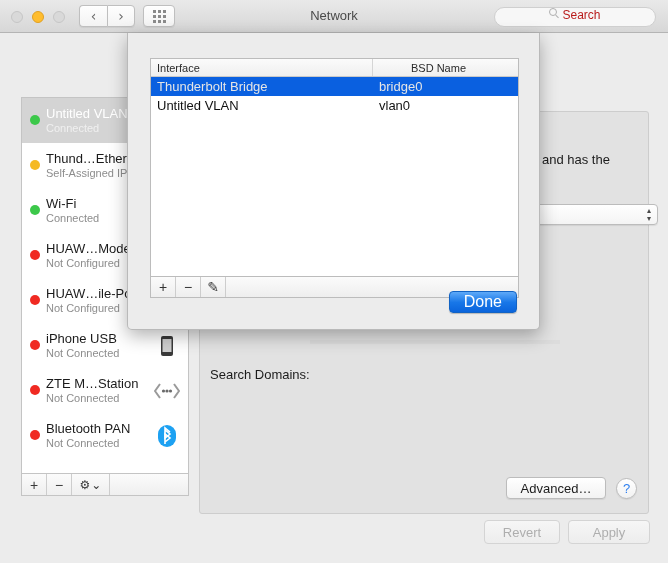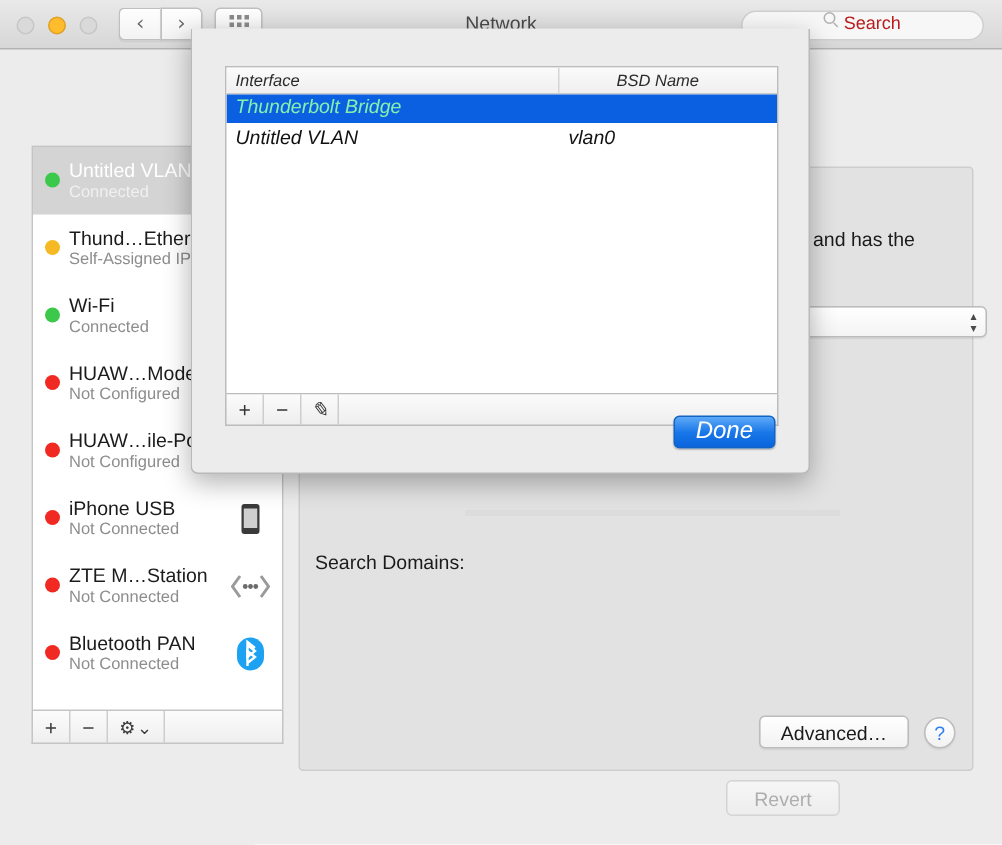--- a/index.html
+++ b/index.html
@@ -182,46 +182,45 @@
   .bottombtn.disabled {
     background: linear-gradient(to bottom, #f6f6f6, #ededed);
     border-color: #d4d4d4; color: #aeaeae; box-shadow: none;
   }
   #assist-btn { left: 366px; top: 520px; min-width: 104px; }
   #revert-btn { left: 484px; top: 520px; min-width: 76px; }
   #apply-btn  { left: 568px; top: 520px; min-width: 82px; }
 
   
   #sheet {
-    position: absolute; left: 127px; top: 19px;
+    position: absolute; left: 127px; top: 33px;
     width: 413px; height: 297px;
     background: #ececec;
     border: 1px solid #b9b9b9; border-top: none;
     border-bottom-left-radius: 5px; border-bottom-right-radius: 5px;
     box-shadow: 0 6px 18px rgba(0,0,0,.30);
-    font-style: italic;
   }
   #sheet-table {
     position: absolute; left: 22px; top: 25px;
     width: 369px; height: 219px;
     background: #ffffff;
     border: 1px solid #bcbcbc;
     overflow: hidden;
   }
   #table-head {
     display: flex; height: 18px;
     background: linear-gradient(to bottom, #fbfbfb, #efefef);
     border-bottom: 1px solid #c9c9c9;
     font-size: 11px; color: #2b2b2b;
   }
   #table-head .th { display: flex; align-items: center; padding-left: 6px; }
   #table-head .th.c1 { width: 222px; border-right: 1px solid #d5d5d5; }
   #table-head .th.c2 { flex: 1; margin-left: 32px; }
   .trow { display: flex; height: 19px; font-size: 13px; color: #111; }
-  .trow.selected { background: #0a60e0; color: #86efac; flex-direction: column; }
+  .trow.selected { background: #0a60e0; color: #e5e5e5; }
   .trow .td { display: flex; align-items: center; padding-left: 6px; }
   .trow .td.c1 { width: 222px; }
   .trow .td.c2 { flex: 1; }
 
   #table-toolbar {
     position: absolute; left: 22px; top: 244px;
     width: 369px; height: 21px;
     background: linear-gradient(to bottom, #fbfbfb, #eeeeee);
     border: 1px solid #bcbcbc; border-top: none;
     display: flex;
@@ -383,31 +382,33 @@
 
     <div id="ghost-row"></div>
 
     <div class="fieldlabel" id="search-domains-label">Search Domains:</div>
 
     <div id="advanced-btn">Advanced…</div>
     <div id="help-btn">?</div>
   </div>
 
   <div class="bottombtn disabled" id="revert-btn">Revert</div>
+  <div class="bottombtn disabled" id="apply-btn">Apply</div>
 
   <div id="sheet">
 
     <div id="sheet-table">
       <div id="table-head">
         <div class="th c1">Interface</div>
         <div class="th c2">BSD Name</div>
       </div>
 
       <div class="trow selected">
         <div class="td c1">Thunderbolt Bridge</div>
+        <div class="td c2">bridge0</div>
       </div>
 
       <div class="trow">
         <div class="td c1">Untitled VLAN</div>
         <div class="td c2">vlan0</div>
       </div>
     </div>
 
     <div id="table-toolbar">
       <div class="ttbtn">

